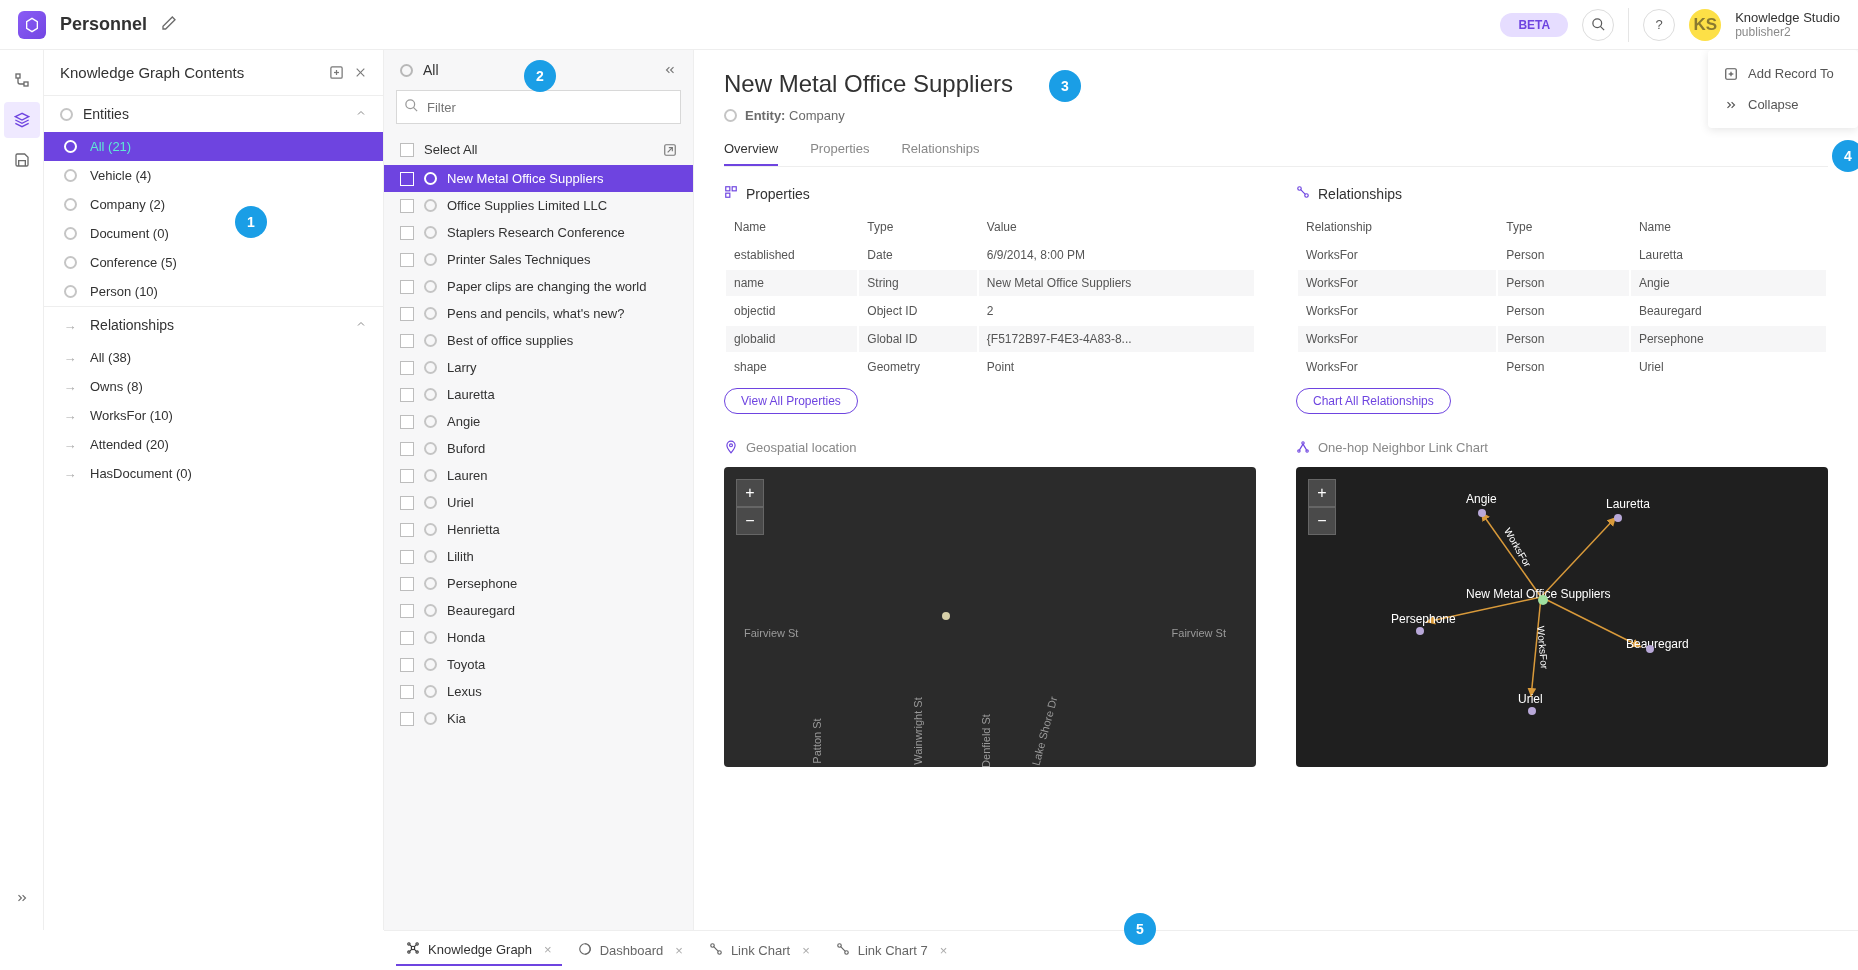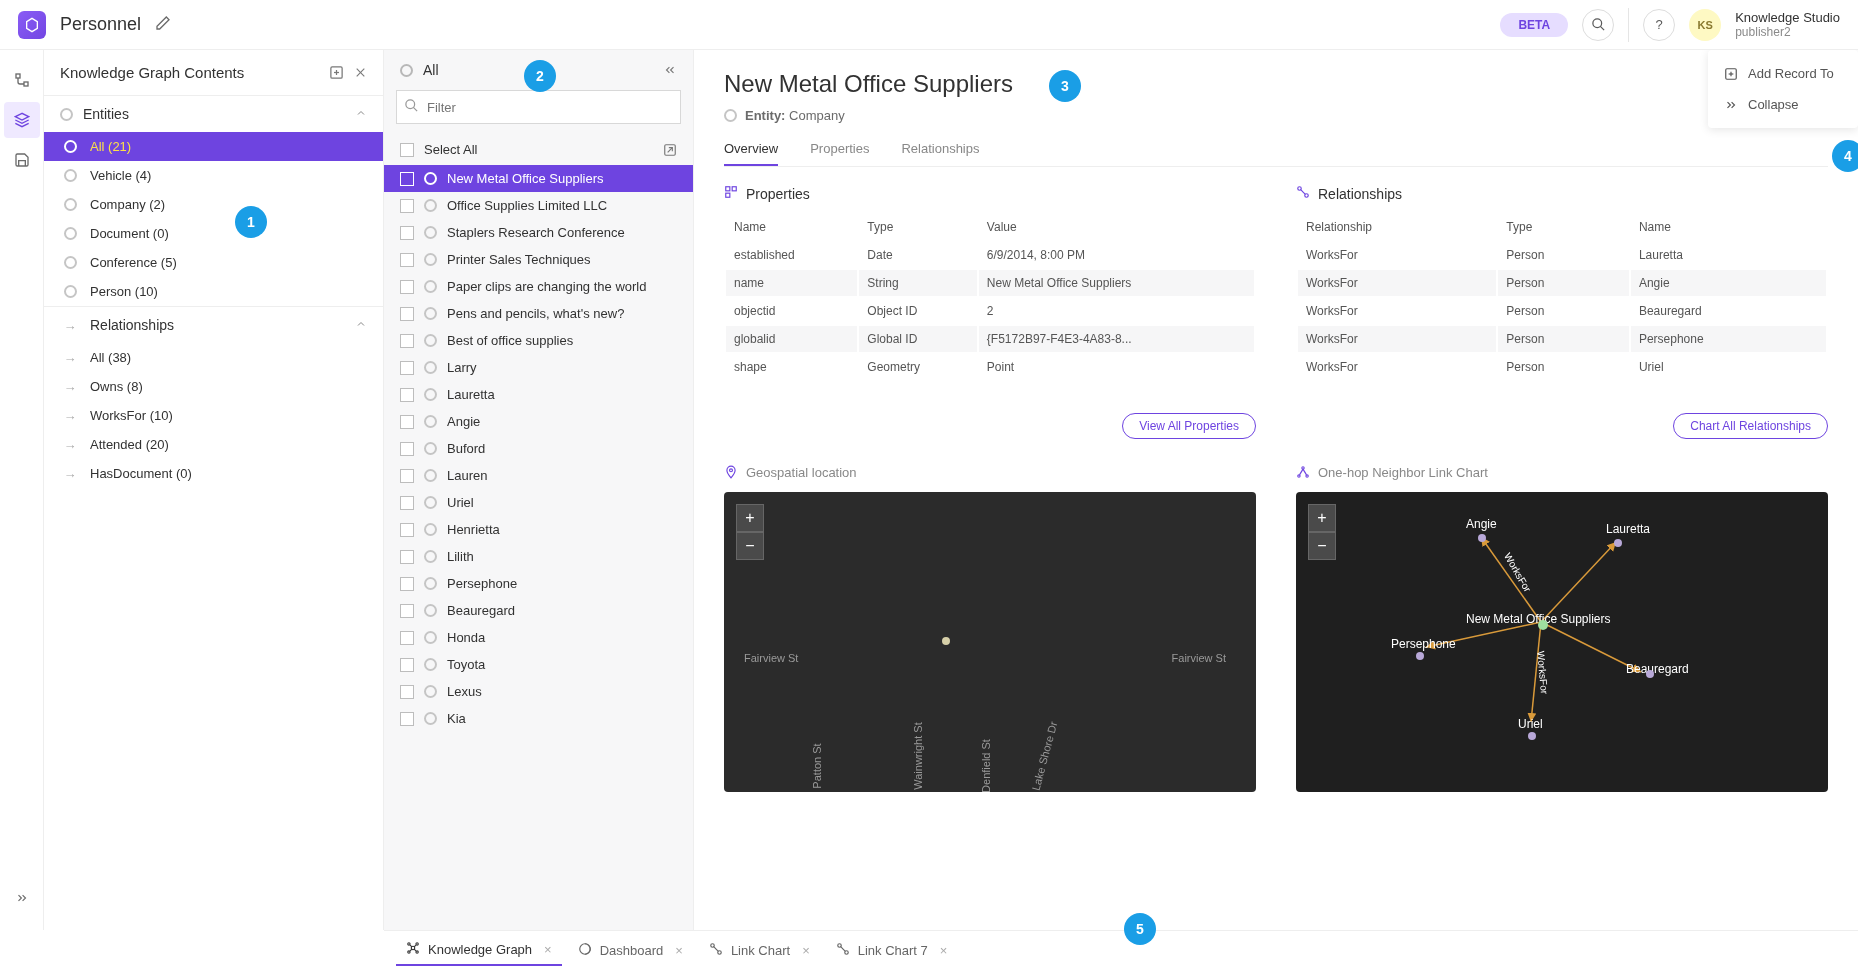--- a/index.html
+++ b/index.html
@@ -1,44 +1,44 @@
 <!DOCTYPE html>
 <html><head>
 <meta charset="utf-8">
 <style>
 *{margin:0;padding:0;box-sizing:border-box;font-family:-apple-system,BlinkMacSystemFont,'Segoe UI',Arial,sans-serif;}
 body{background:#fff;color:#323232;font-size:13px;overflow:hidden;}
 .app{display:flex;flex-direction:column;height:970px;width:1858px;}
 .topbar{height:50px;display:flex;align-items:center;padding:0 18px;border-bottom:1px solid #eee;}
 .topbar-left{display:flex;align-items:center;gap:14px;}
 .logo{width:28px;height:28px;background:linear-gradient(135deg,#8a5cf5,#7346e3);border-radius:6px;display:flex;align-items:center;justify-content:center;color:#fff;}
-.app-title{font-size:18px;font-weight:400;}
+.app-title{font-size:18px;font-weight:700;}
 .edit-icon{color:#6b6b6b;cursor:pointer;}
 .topbar-right{margin-left:auto;display:flex;align-items:center;gap:14px;}
 .beta-badge{background:#e6ddff;color:#6e44e0;padding:5px 18px;border-radius:16px;font-weight:600;font-size:12px;}
 .circle-btn{width:32px;height:32px;border-radius:50%;border:1px solid #ddd;display:flex;align-items:center;justify-content:center;cursor:pointer;color:#5a5a5a;}
-.avatar{width:32px;height:32px;border-radius:50%;background:#fef9c3;display:flex;align-items:center;justify-content:center;font-size:11px;font-weight:600;color:#8a7a30;}
+.avatar{width:32px;height:32px;border-radius:50%;background:#fde047;display:flex;align-items:center;justify-content:center;font-size:17px;font-weight:600;color:#8a7a30;}
 .user-block{display:flex;flex-direction:column;line-height:1.2;}
 .user-title{font-size:13px;}
 .user-sub{font-size:12px;color:#8a8a8a;}
 .vdivider{width:1px;height:34px;background:#e5e5e5;}
 .main{flex:1;display:flex;min-height:0;}
 .rail{width:44px;border-right:1px solid #eee;display:flex;flex-direction:column;align-items:center;padding-top:12px;gap:4px;}
 .rail-item{width:36px;height:36px;display:flex;align-items:center;justify-content:center;border-radius:4px;cursor:pointer;color:#6b6b6b;}
 .rail-item.active{background:#efe9ff;color:#6e44e0;}
 .rail-expand{margin-top:auto;margin-bottom:14px;}
 .panel1{width:340px;border-right:1px solid #eee;display:flex;flex-direction:column;background:#fff;}
 .p1-head{display:flex;align-items:center;padding:14px 16px;gap:10px;justify-content:flex-end;}
 .p1-head-title{font-size:15px;flex:1;}
 .icon-btn{cursor:pointer;color:#787878;display:flex;align-items:center;}
 .section-head{display:flex;align-items:center;padding:10px 16px;gap:10px;border-top:1px solid #eee;}
 .section-head .lbl{flex:1;font-size:14px;}
 .chev{color:#888;}
 .item{display:flex;align-items:center;padding:7px 16px;gap:10px;cursor:pointer;}
-.item.active{background:#6e44e0;color:#fde047;}
+.item.active{background:#6e44e0;color:#5eead4;}
 .item.active .dot{border-color:#fff;}
 .mini-ind{width:20px;display:flex;justify-content:center;color:#aaa;}
 .dot{width:13px;height:13px;border-radius:50%;border:2px solid #c5c5c5;flex-shrink:0;}
 .arrow{color:#aaa;}
 .panel2{width:310px;background:#f7f7f8;border-right:1px solid #eee;display:flex;flex-direction:column;}
 .p2-head{display:flex;align-items:center;padding:12px 16px;gap:10px;}
 .p2-head .dot{border-color:#b8b8b8;}
 .p2-head .lbl{flex:1;font-size:14px;}
 .filter-wrap{padding:0 12px 10px;}
 .filter-input{width:100%;height:34px;border:1px solid #d8d8d8;background:#fff;padding:0 10px 0 30px;font-size:13px;}
@@ -60,21 +60,21 @@
 .tab.active{color:#323232;border-bottom-color:#6e44e0;}
 .cols{display:flex;gap:40px;margin-top:18px;}
 .col{flex:1;}
 .col-head{display:flex;align-items:center;gap:8px;margin-bottom:10px;color:#6e44e0;}
 .col-head .t{color:#323232;font-size:14px;}
 .tbl{width:100%;font-size:12px;}
 .tbl th{text-align:left;padding:6px 8px;color:#555;font-weight:500;}
 .tbl td{padding:6px 8px;color:#555;}
 .tbl tr.odd{background:#f6f6f7;}
 .link{color:#6e44e0;cursor:pointer;}
-.viewall{display:flex;justify-content:flex-end;margin-top:31px;}
+.viewall{display:flex;justify-content:flex-start;margin-top:6px;}
 .pill-btn{border:1px solid #6e44e0;color:#6e44e0;background:#fff;padding:5px 16px;border-radius:14px;font-size:12px;cursor:pointer;}
 .cards{display:flex;gap:40px;margin-top:26px;}
 .card{flex:1;}
 .card-head{display:flex;gap:8px;color:#888;font-size:13px;margin-bottom:10px;}
 .mapbox,.chartbox{height:300px;border-radius:4px;position:relative;overflow:hidden;background:#2b2b2b;}
 .zoom{position:absolute;top:12px;left:12px;display:flex;flex-direction:column;}
 .zbtn{width:28px;height:28px;background:#4a4a4a;color:#fff;border:1px solid #666;display:flex;align-items:center;justify-content:center;cursor:pointer;font-size:16px;}
 .street{position:absolute;color:#9a9a9a;font-size:11px;}
 .mpoint{position:absolute;width:8px;height:8px;background:#d6cfa8;border-radius:50%;}
 .chartbox{background:#1f1f1f;}

